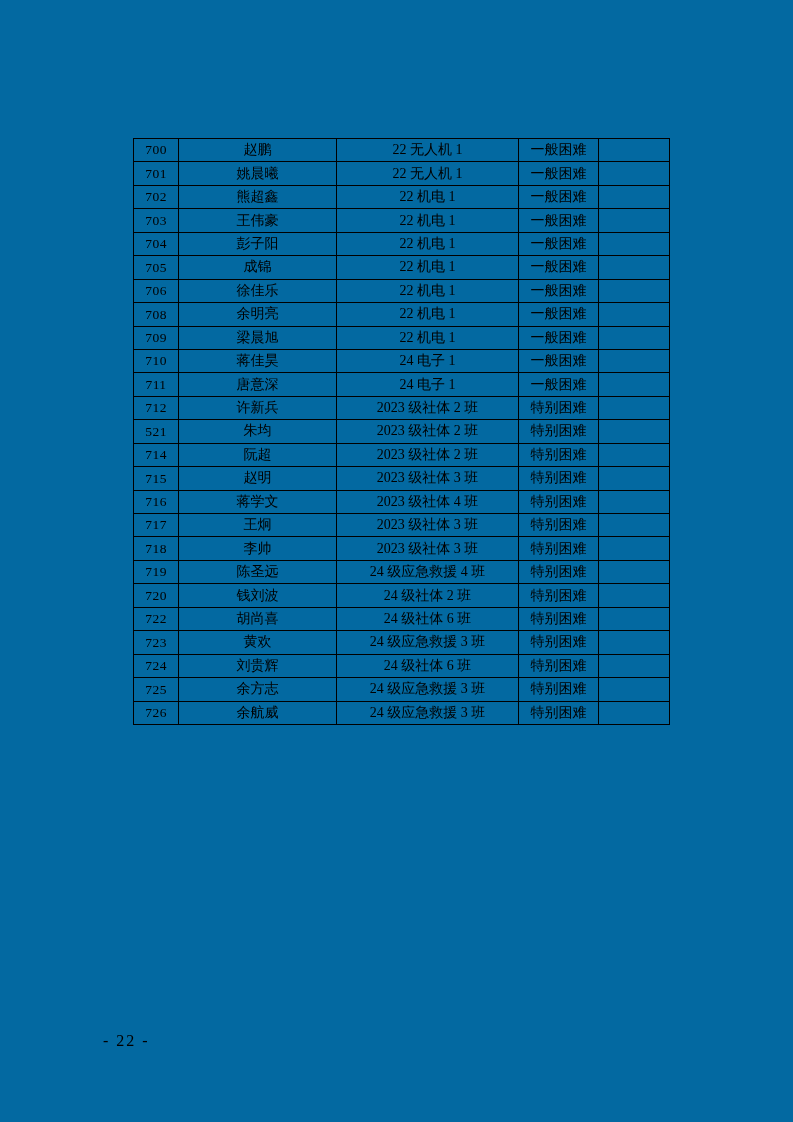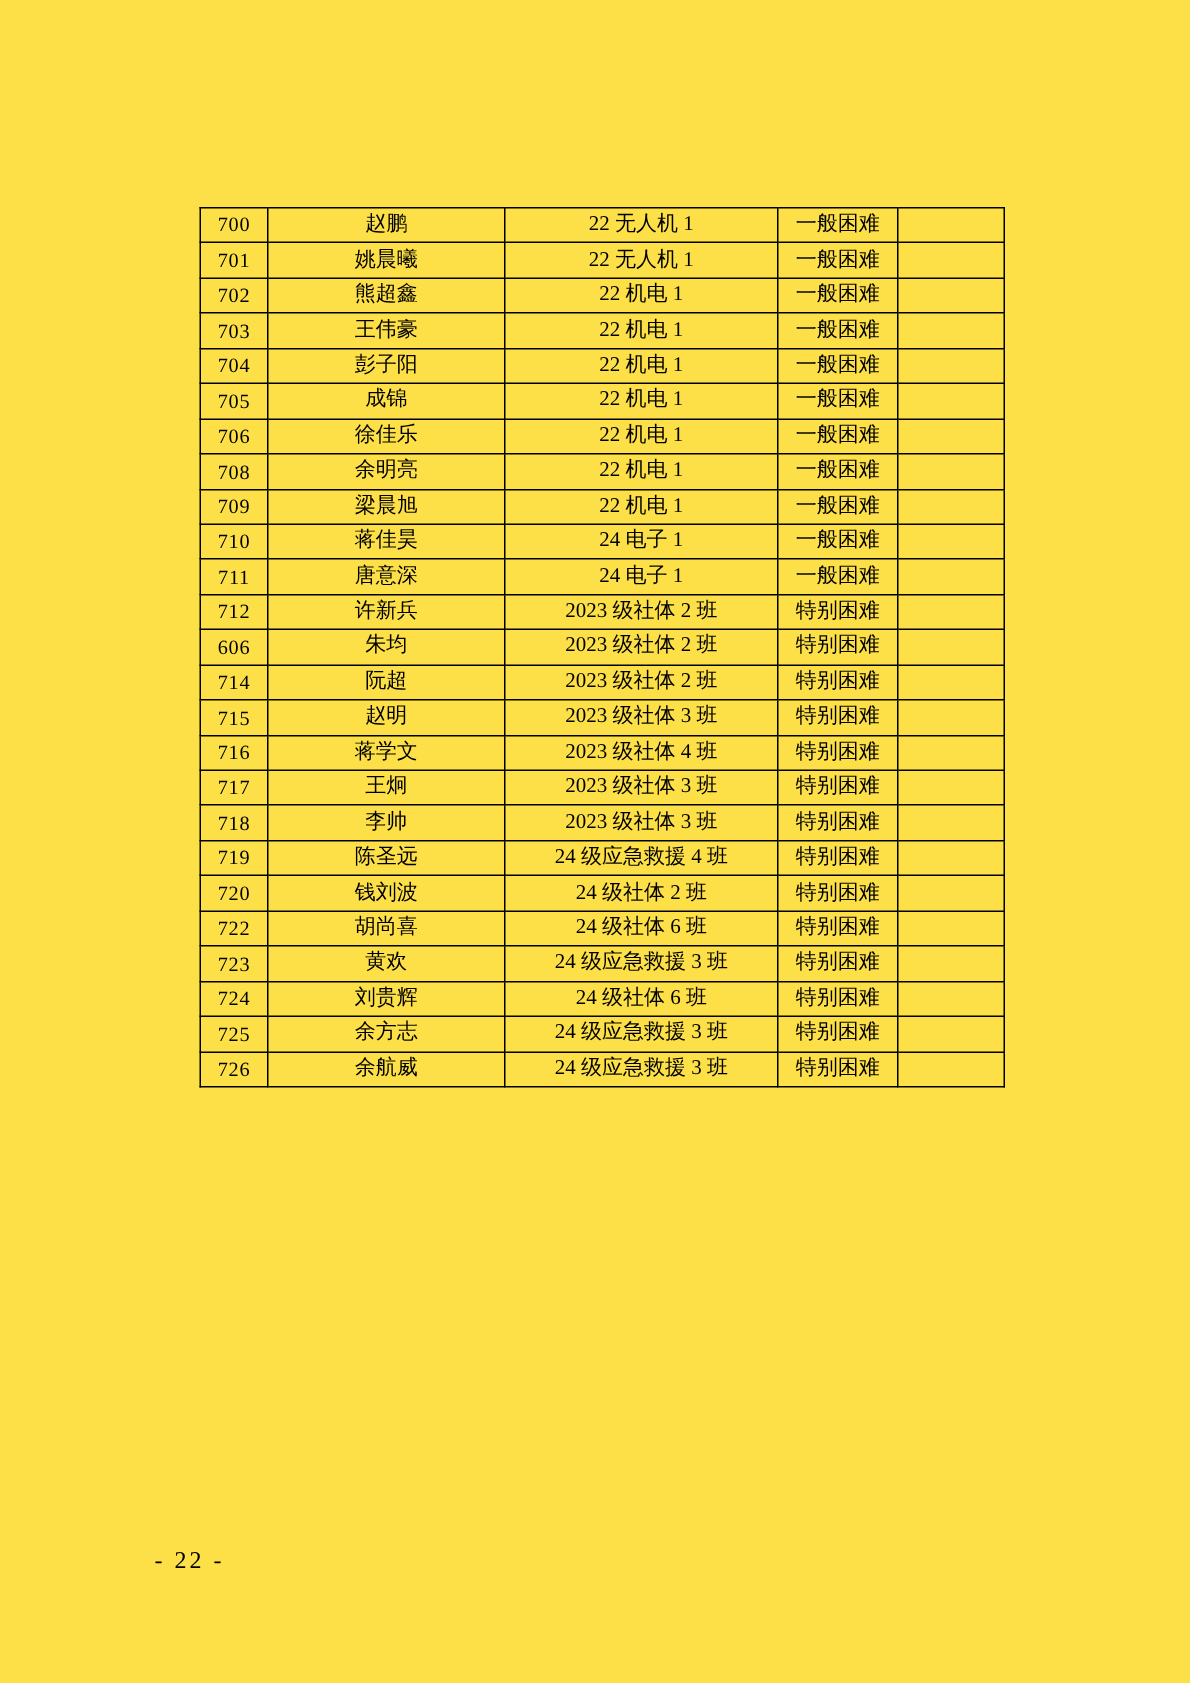--- a/index.html
+++ b/index.html
@@ -11,21 +11,21 @@
     width: 793px;
     height: 1122px;
     position: relative;
     font-family: "Liberation Serif", "DejaVu Serif", serif;
     color: #000000;
     overflow: hidden;
   }
   .page {
     position: absolute;
     inset: 0;
-    background: #fde047;
+    background: #0369a1;
   }
   table.student-table {
     position: absolute;
     left: 133px;
     top: 138px;
     width: 536px;
     border-collapse: collapse;
     table-layout: fixed;
   }
   table.student-table td {
@@ -144,21 +144,21 @@
       <td></td>
     </tr>
         <tr>
       <td class="num">712</td>
       <td>许新兵</td>
       <td>2023 级社体 2 班</td>
       <td>特别困难</td>
       <td></td>
     </tr>
         <tr>
-      <td class="num">606</td>
+      <td class="num">521</td>
       <td>朱均</td>
       <td>2023 级社体 2 班</td>
       <td>特别困难</td>
       <td></td>
     </tr>
         <tr>
       <td class="num">714</td>
       <td>阮超</td>
       <td>2023 级社体 2 班</td>
       <td>特别困难</td>

